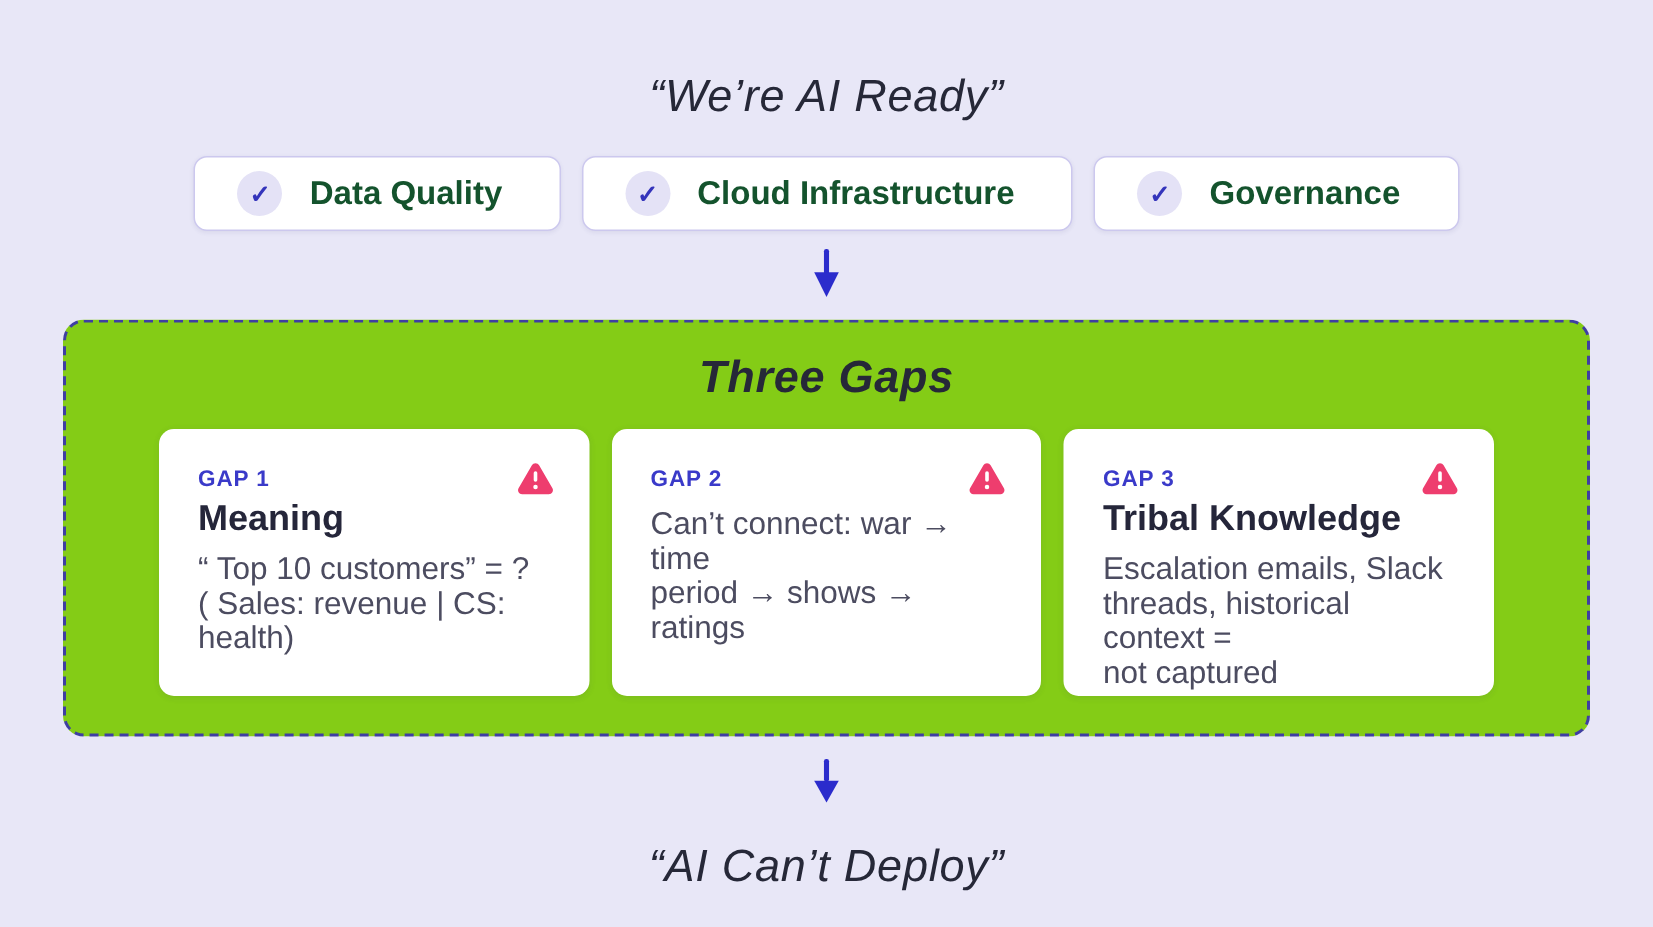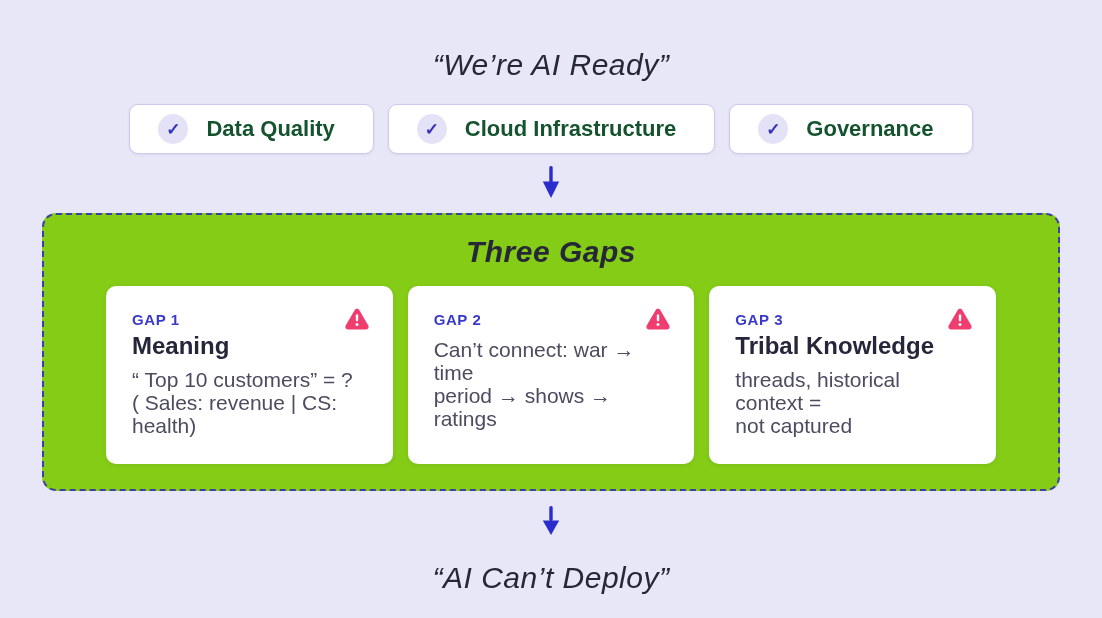--- a/index.html
+++ b/index.html
@@ -179,20 +179,21 @@
       <div class="card-head">
         <span class="gap-tag">GAP 3</span>
         <svg width="24" height="22" viewBox="0 0 24 22">
           <path d="M12 0.8c1 0 1.9.5 2.4 1.4l8.9 15.3c1 1.8-.3 4-2.4 4H3.1c-2.1 0-3.4-2.2-2.4-4L9.6 2.2C10.1 1.3 11 .8 12 .8z" fill="#ee3d6e"></path>
           <rect x="10.8" y="6.2" width="2.4" height="7" rx="1.2" fill="#ffffff"></rect>
           <circle cx="12" cy="16.6" r="1.5" fill="#ffffff"></circle>
         </svg>
       </div>
       <div class="card-title">Tribal Knowledge</div>
       <div class="card-body">
+        <div>Escalation emails, Slack</div>
         <div>threads, historical context =</div>
         <div>not captured</div>
       </div>
     </div>
 
   </div>
 </div>
 
 <svg class="down-arrow arrow-2" width="22" height="32" viewBox="0 0 22 32">
   <rect x="9.3" y="0" width="3.4" height="15" rx="1.5" fill="#2b2ccc"></rect>

